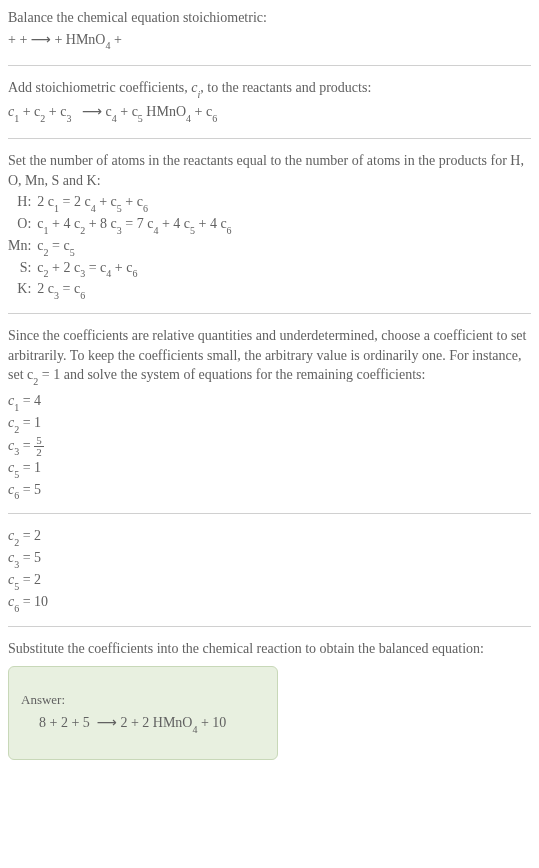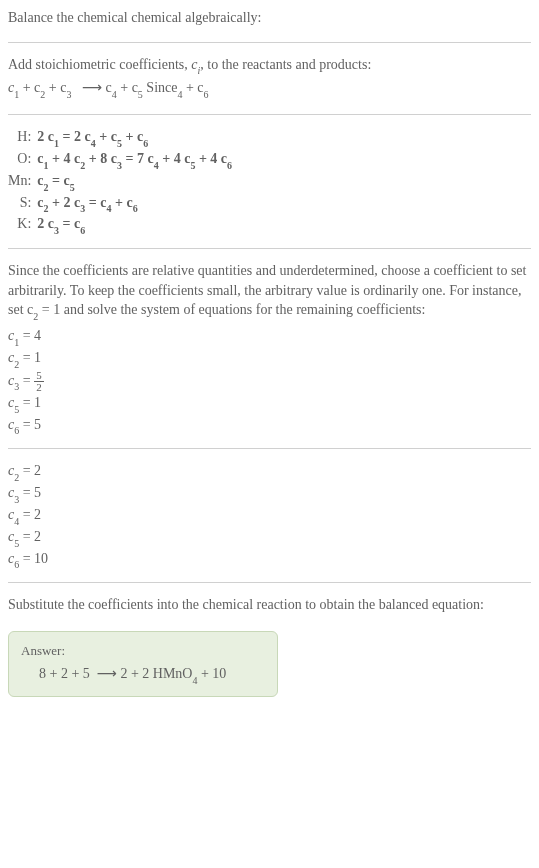--- a/index.html
+++ b/index.html
@@ -42,21 +42,20 @@
     }
     .eq-label {
       display: table-cell;
       text-align: right;
       padding-right: 6px;
       white-space: nowrap;
     }
     .eq-val {
       display: table-cell;
       white-space: nowrap;
-      font-weight: bold;
     }
     .solution {
       margin-top: 4px;
     }
     .frac {
       display: inline-block;
       vertical-align: middle;
       text-align: center;
       line-height: 1;
     }
@@ -68,22 +67,22 @@
     }
     .frac-den {
       display: block;
       padding: 0 2px;
       font-size: 11px;
     }
     .answer-box {
       background: #e8f0e0;
       border: 1px solid #c8d8b8;
       border-radius: 6px;
-      padding: 10px 12px;
-      margin-top: 14px;
+      padding: 24px 12px;
+      margin-top: 6px;
       display: inline-block;
       min-width: 270px;
     }
     .answer-label {
       font-size: 13px;
       margin-bottom: 4px;
     }
     .answer-eq {
       padding-left: 18px;
     }
@@ -91,39 +90,45 @@
       font-family: 'Segoe UI Symbol', Arial, sans-serif;
     }
     .italic {
       font-style: italic;
     }
   </style>
 </head>
 <body>
 
 <div class="section">
-  <div class="text-line">Balance the chemical chemical algebraically:</div>
+  <div class="text-line">Balance the chemical equation stoichiometric:</div>
+  <div class="text-line">
+    <span> +  + </span>
+    <span class="arrow">⟶</span>
+    <span>  +  HMnO</span><span class="sub">4</span><span> + </span>
+  </div>
 </div>
 
 <hr class="hr">
 
 <div class="section">
   <div class="text-line">
     <span>Add stoichiometric coefficients, </span><span class="italic">c</span><span class="sub italic">i</span><span>, to the reactants and products:</span>
   </div>
   <div class="text-line">
     <span class="italic">c</span><span class="sub">1</span><span>  + c</span><span class="sub">2</span><span>  + c</span><span class="sub">3</span>
     <span>&nbsp;&nbsp;</span><span class="arrow">⟶</span>
-    <span> c</span><span class="sub">4</span><span>  + c</span><span class="sub">5</span><span> Since</span><span class="sub">4</span><span> + c</span><span class="sub">6</span>
+    <span> c</span><span class="sub">4</span><span>  + c</span><span class="sub">5</span><span> HMnO</span><span class="sub">4</span><span> + c</span><span class="sub">6</span>
   </div>
 </div>
 
 <hr class="hr">
 
 <div class="section">
+  <div class="text-line">Set the number of atoms in the reactants equal to the number of atoms in the products for H, O, Mn, S and K:</div>
   <div class="eq-table">
     <div class="eq-row">
       <div class="eq-label">H:</div>
       <div class="eq-val">
         <span>2 c</span><span class="sub">1</span><span> = 2 c</span><span class="sub">4</span><span> + c</span><span class="sub">5</span><span> + c</span><span class="sub">6</span>
       </div>
     </div>
     <div class="eq-row">
       <div class="eq-label">O:</div>
       <div class="eq-val">
@@ -165,21 +170,20 @@
     <div><span class="italic">c</span><span class="sub">6</span><span> = 5</span></div>
   </div>
 </div>
 
 <hr class="hr">
 
 <div class="section">
   <div class="solution">
     <div><span class="italic">c</span><span class="sub">2</span><span> = 2</span></div>
     <div><span class="italic">c</span><span class="sub">3</span><span> = 5</span></div>
-    <div><span class="italic">c</span><span class="sub">4</span><span> = 2</span></div>
     <div><span class="italic">c</span><span class="sub">5</span><span> = 2</span></div>
     <div><span class="italic">c</span><span class="sub">6</span><span> = 10</span></div>
   </div>
 </div>
 
 <hr class="hr">
 
 <div class="section">
   <div class="text-line">Substitute the coefficients into the chemical reaction to obtain the balanced equation:</div>
   <div class="answer-box">

